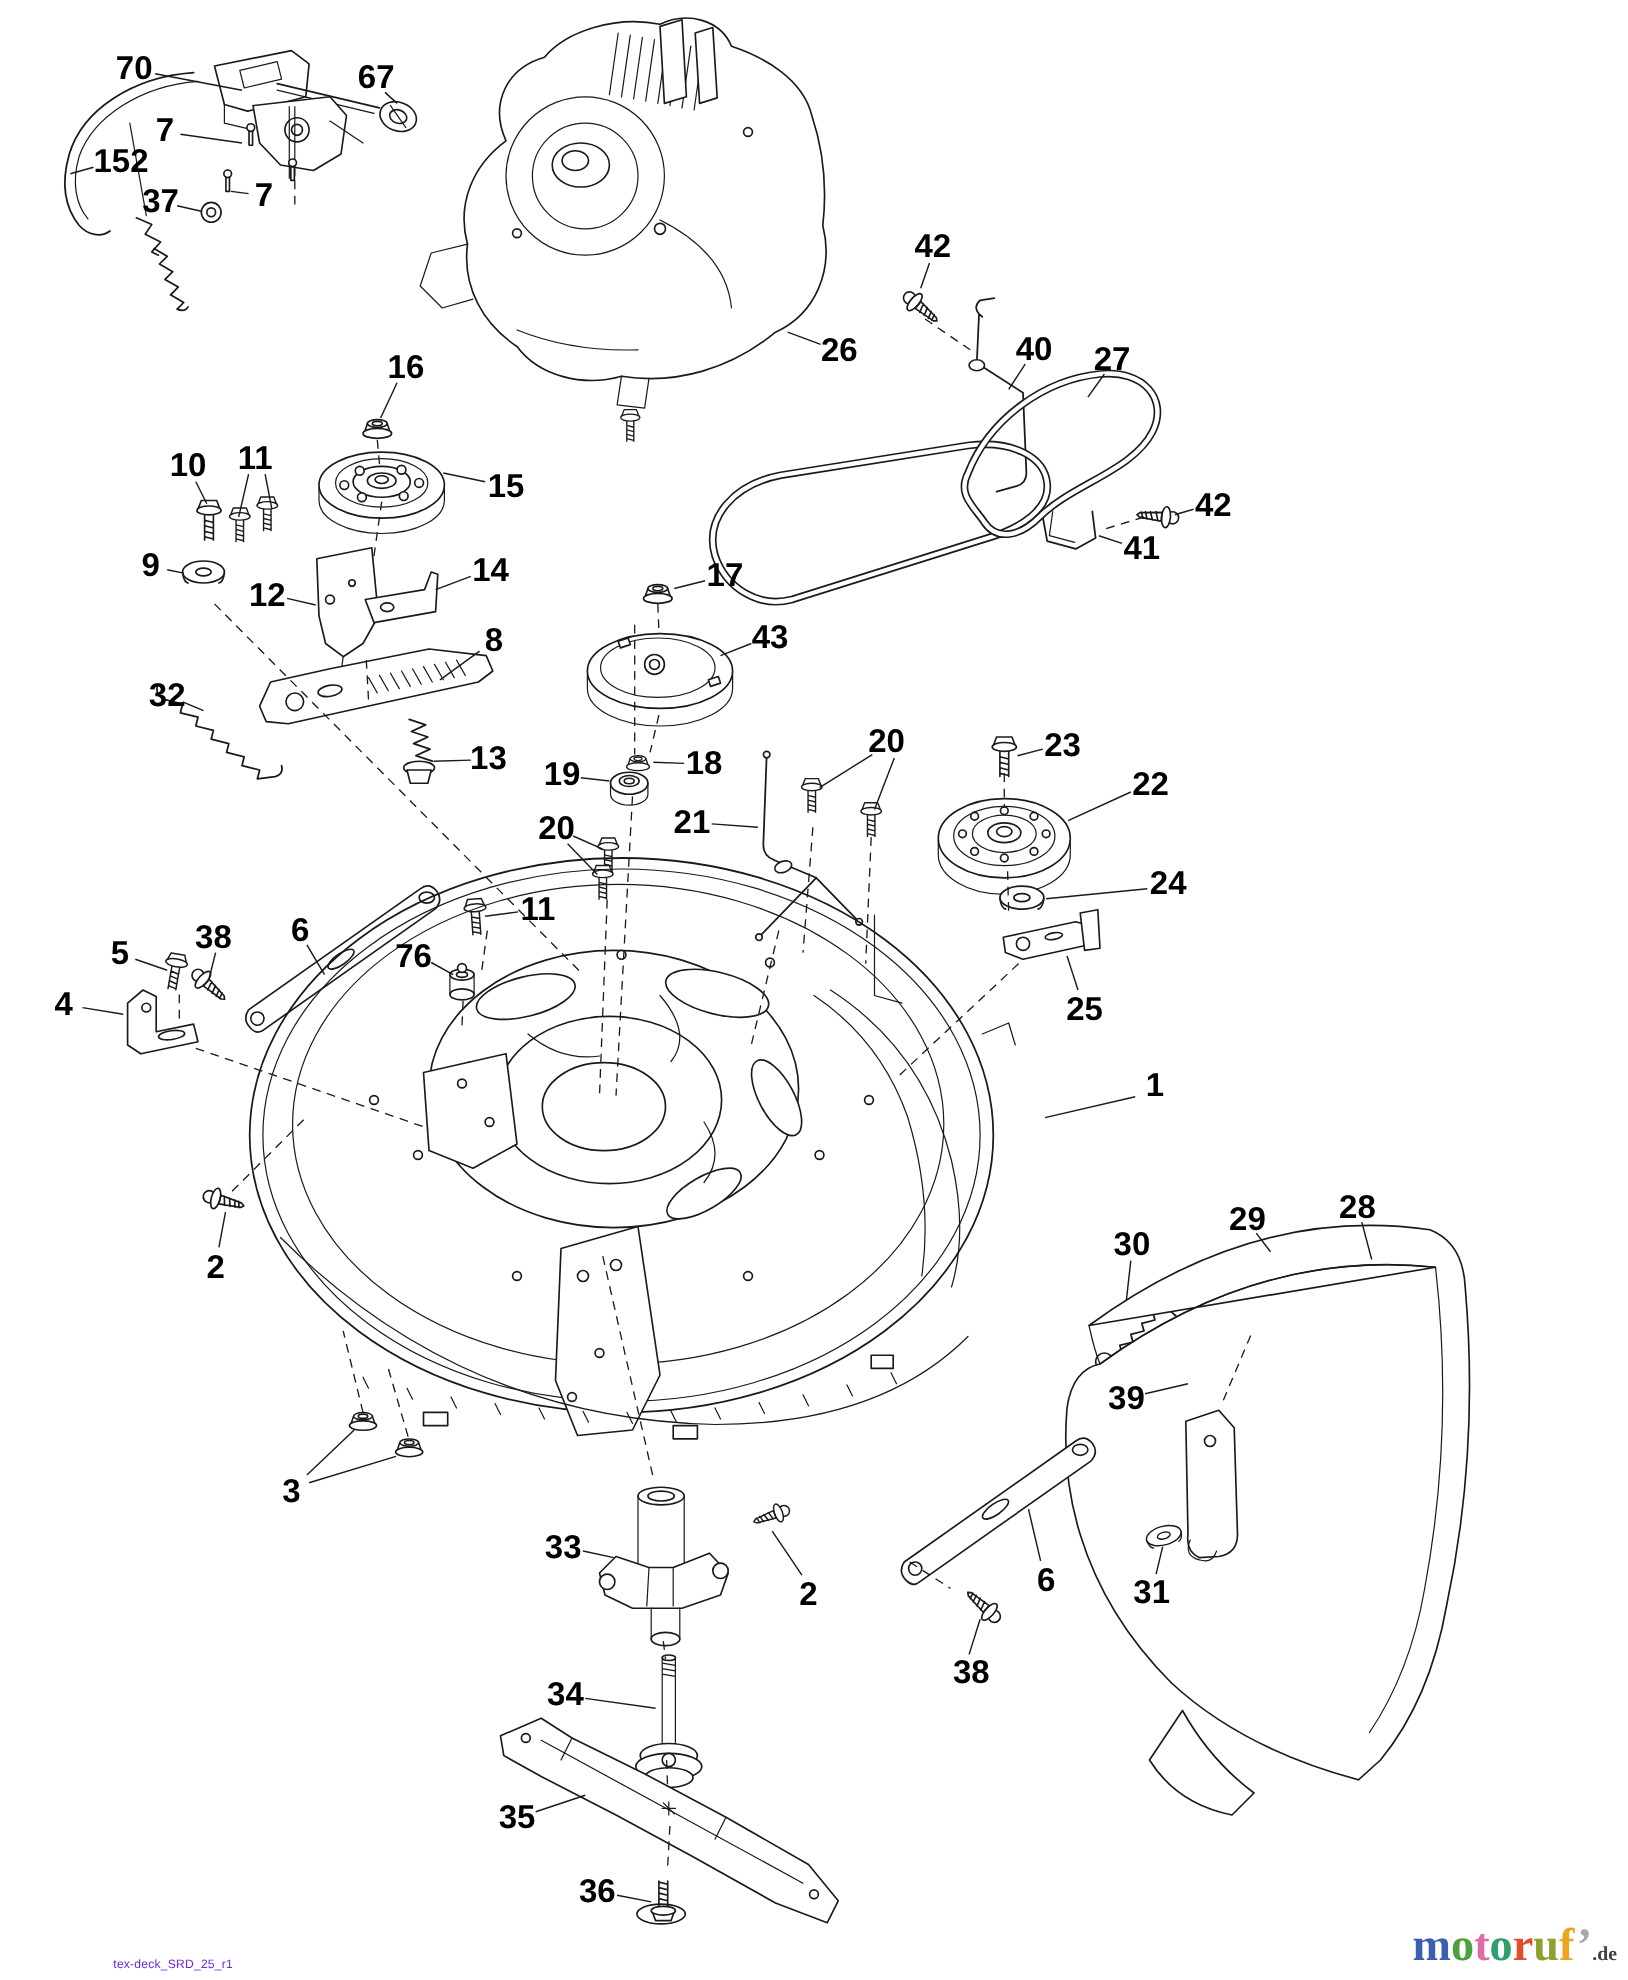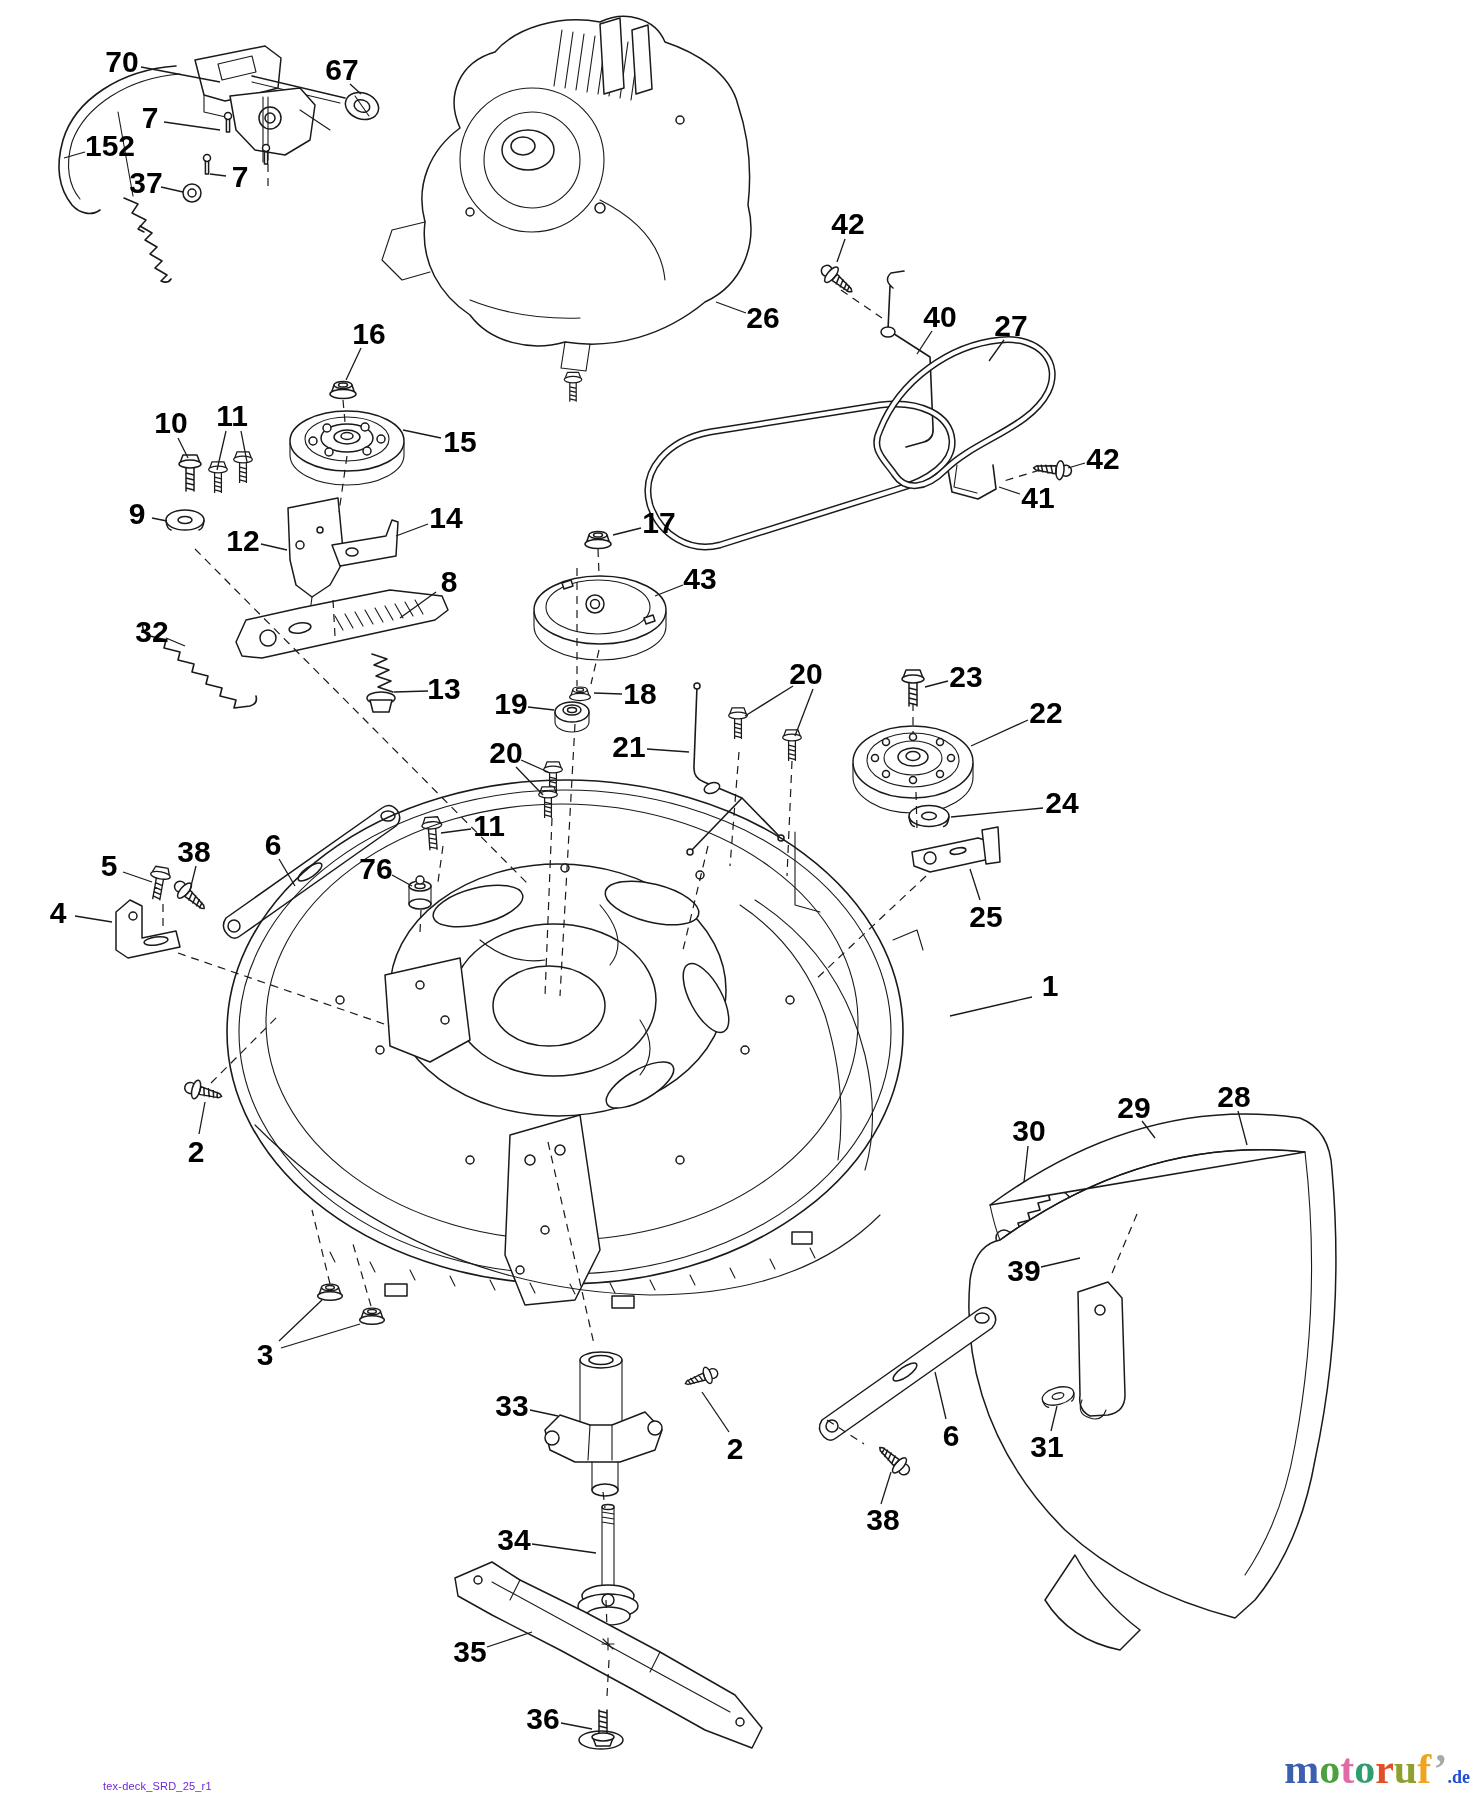--- a/index.html
+++ b/index.html
@@ -9,21 +9,21 @@
   .wire{fill:none;stroke:#1a1a1a;stroke-width:1.6;stroke-linejoin:round;stroke-linecap:round;}
   .wire2{fill:none;stroke:#1a1a1a;stroke-width:1.1;stroke-linejoin:round;stroke-linecap:round;}
   .nofill{fill:none;}
   .belt-outer{fill:none;stroke:#1a1a1a;stroke-width:7;}
   .belt-inner{fill:none;stroke:#ffffff;stroke-width:4;}
   .leader{stroke:#1a1a1a;stroke-width:1.3;}
   .dash{stroke:#1a1a1a;stroke-width:1.2;stroke-dasharray:8 6;fill:none;}
   .callout{font-family:"Liberation Sans",sans-serif;font-weight:bold;font-size:30px;fill:#000;text-anchor:middle;}
   #code-footer{position:absolute;left:103px;top:1732px;font-size:11px;color:#6d28d9;letter-spacing:.2px;margin-top:48px;}
   #brand{position:absolute;right:10px;top:1748px;font-family:"Liberation Serif",serif;font-weight:bold;font-size:42px;line-height:1;}
-  #brand .suffix{font-size:18px;color:#1d4ed8;font-weight:bold;}
+  #brand .suffix{font-size:18px;color:#404040;font-weight:bold;}
 </style>
 </head>
 <body>
 
 <svg id="diagram" width="1480" height="1800" viewBox="0 0 1480 1800" xmlns="http://www.w3.org/2000/svg">
   <defs>
     <g id="p-bolt" class="art">
       <path d="M-7,-12 h14 l3,8 h-20 Z"></path>
       <ellipse cx="0" cy="-3" rx="11" ry="4"></ellipse>
       <path class="nofill" d="M-4,1 V24 M4,1 V24 M-4,6 L4,8 M-4,11 L4,13 M-4,16 L4,18 M-4,21 L4,23"></path>

